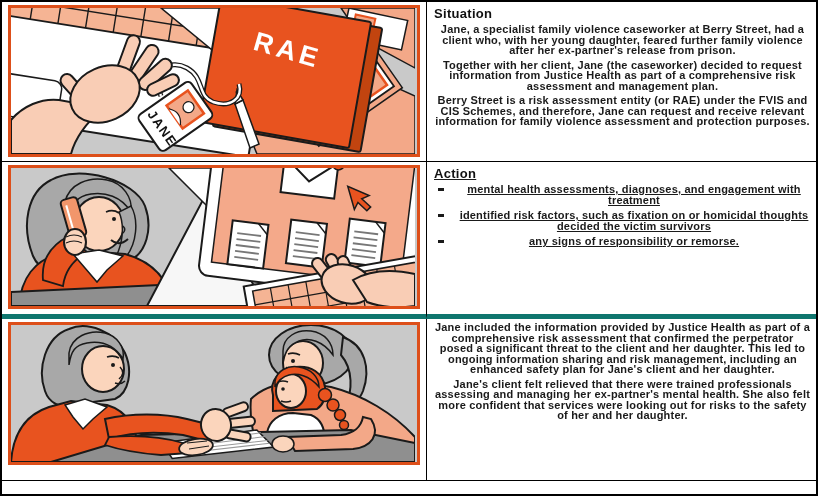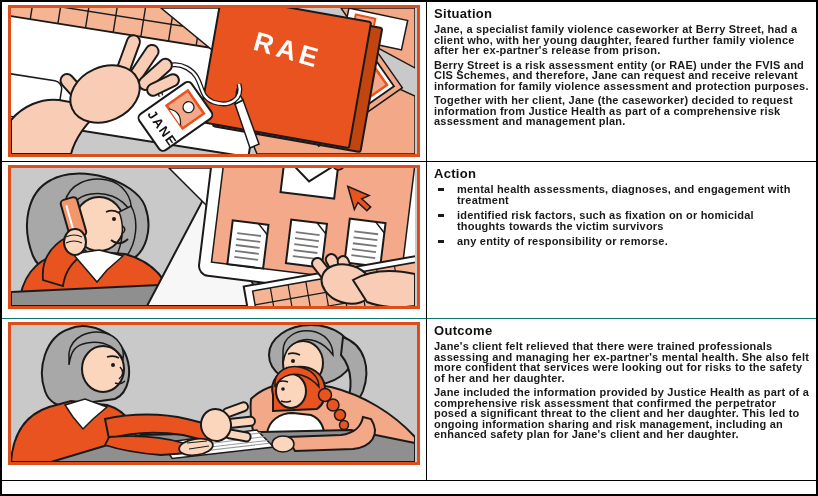--- a/index.html
+++ b/index.html
@@ -1,26 +1,26 @@
 <!DOCTYPE html>
 <html><head>
 <meta charset="utf-8">
 <style>
   html,body{margin:0;padding:0;background:#fff;font-family:"Liberation Sans",sans-serif;}
   .page{width:818px;height:496px;box-sizing:border-box;border:2px solid #000;background:#fff;overflow:hidden;}
   .grid{display:grid;grid-template-columns:425px 389px;grid-template-rows:160px 157px 161px;border-bottom:1px solid #000;}
   .cell{box-sizing:border-box;overflow:hidden;background:#fff;}
   .cell.illus-cell{border-right:1px solid #000;padding:3px 6px;}
   .row1{border-bottom:1px solid #000;}
-  .row2{border-bottom:1px solid #0f766e;}
+  .row2{border-bottom:5px solid #0f766e;text-decoration:underline;}
   .illus{border:3px solid #DD4F1A;background:#C9C9C9;line-height:0;}
   .txt-cell{padding:3px 5px 0 7px;color:#1a1a1a;}
   h2.hd{font-size:13px;font-weight:bold;margin:1px 0 3px 0;letter-spacing:.3px;color:#111;}
-  .txt-cell p{font-size:11px;font-weight:bold;line-height:10.5px;letter-spacing:.2px;margin:0 0 4px 0;}
-  ul.blist{list-style:none;margin:1px 17px 0 0;padding:0;}
+  .txt-cell p{font-size:11px;font-weight:bold;line-height:10.5px;letter-spacing:.2px;margin:0 0 4px 0;text-align:center;}
+  ul.blist{list-style:none;margin:1px 0 0 0;padding:0;text-align:center;}
   ul.blist li{position:relative;font-size:11px;font-weight:bold;line-height:10.5px;letter-spacing:.2px;padding-left:23px;margin:0 0 5px 0;}
   ul.blist li::before{content:"";position:absolute;left:4px;top:3.5px;width:6px;height:3px;background:#1a1a1a;}
   svg text{font-family:"Liberation Sans",sans-serif;}
 </style>
 </head>
 <body>
 
 <div class="page">
   <div class="grid">
 
@@ -80,22 +80,22 @@
             <rect x="56" y="64" width="13" height="34" rx="6.5" transform="rotate(-42 62 80)"></rect>
             <ellipse cx="94" cy="86" rx="36" ry="27" transform="rotate(-24 94 86)"></ellipse>
           </g>
         </svg>
       </div>
     </div>
 
     <div class="cell txt-cell row1">
       <h2 class="hd">Situation</h2>
       <p>Jane, a specialist family violence caseworker at Berry Street, had a client who, with her young daughter, feared further family violence after her ex-partner's release from prison.</p>
+      <p>Together with her client, Jane (the caseworker) decided to request information from Justice Health as part of a comprehensive risk assessment and management plan.</p>
       <p>Berry Street is a risk assessment entity (or RAE) under the FVIS and CIS Schemes, and therefore, Jane can request and receive relevant information for family violence assessment and protection purposes.</p>
-      <p>Together with her client, Jane (the caseworker) decided to request information from Justice Health as part of a comprehensive risk assessment and management plan.</p>
     </div>
 
     <div class="cell illus-cell row2">
       <div class="illus">
         <svg width="404" height="138" viewBox="0 0 404 138">
           <rect width="404" height="138" fill="#C9C9C9"></rect>
           <g>
             <path d="M40,12 C16,24 10,58 22,88 C28,102 44,108 58,100 L116,94 C136,86 142,60 134,38 C124,12 68,-4 40,12 Z" fill="#A8A8A8" stroke="#1a1a1a" stroke-width="2"></path>
             <ellipse cx="88" cy="56" rx="25" ry="27" fill="#FBD5BC" stroke="#1a1a1a" stroke-width="2"></ellipse>
             <path d="M54,34 C58,16 78,8 96,12 C112,15 122,30 120,44 C110,28 94,24 80,26 C66,28 60,36 58,50 Z" fill="#A8A8A8" stroke="#1a1a1a" stroke-width="1.5"></path>
@@ -156,22 +156,22 @@
             <path d="M404,138 L404,106 C376,100 356,104 342,112 L356,134 C372,140 390,140 404,138 Z"></path>
           </g>
         </svg>
       </div>
     </div>
 
     <div class="cell txt-cell row2">
       <h2 class="hd">Action</h2>
       <ul class="blist">
         <li>mental health assessments, diagnoses, and engagement with treatment</li>
-        <li>identified risk factors, such as fixation on or homicidal thoughts towards the victim survivors</li>
-        <li>any entity of responsibility or remorse.</li>
+        <li>identified risk factors, such as fixation on or homicidal thoughts decided the victim survivors</li>
+        <li>any signs of responsibility or remorse.</li>
       </ul>
     </div>
 
     <div class="cell illus-cell">
       <div class="illus">
         <svg width="404" height="137" viewBox="0 0 404 137">
           <rect width="404" height="137" fill="#C9C9C9"></rect>
           <g>
             <path d="M58,4 C34,12 26,44 34,66 C38,78 50,84 60,80 L104,74 C118,68 122,46 114,28 C104,6 76,-4 58,4 Z" fill="#A8A8A8" stroke="#1a1a1a" stroke-width="2"></path>
             <ellipse cx="92" cy="44" rx="21" ry="23" fill="#FBD5BC" stroke="#1a1a1a" stroke-width="2"></ellipse>
@@ -230,20 +230,19 @@
           <g>
             <path d="M98,112 C124,110 152,112 172,118 L178,128 L150,130 C124,128 106,124 94,120 Z" fill="#E8531F" stroke="#1a1a1a" stroke-width="1.8"></path>
             <ellipse cx="185" cy="122" rx="17" ry="8" transform="rotate(-8 185 122)" fill="#FBD5BC" stroke="#1a1a1a" stroke-width="1.8"></ellipse>
             <path d="M176,118 L196,116 M178,124 L198,121" stroke="#1a1a1a" stroke-width="1" fill="none"></path>
           </g>
         </svg>
       </div>
     </div>
 
     <div class="cell txt-cell">
-      <h2 class="hd">Outcome</h2>
+      <p>Jane included the information provided by Justice Health as part of a comprehensive risk assessment that confirmed the perpetrator posed a significant threat to the client and her daughter. This led to ongoing information sharing and risk management, including an enhanced safety plan for Jane's client and her daughter.</p>
       <p>Jane's client felt relieved that there were trained professionals assessing and managing her ex-partner's mental health. She also felt more confident that services were looking out for risks to the safety of her and her daughter.</p>
-      <p>Jane included the information provided by Justice Health as part of a comprehensive risk assessment that confirmed the perpetrator posed a significant threat to the client and her daughter. This led to ongoing information sharing and risk management, including an enhanced safety plan for Jane's client and her daughter.</p>
     </div>
 
   </div>
   <div style="height:13px;background:#fff;"></div>
 </div>
 
 </body></html>

